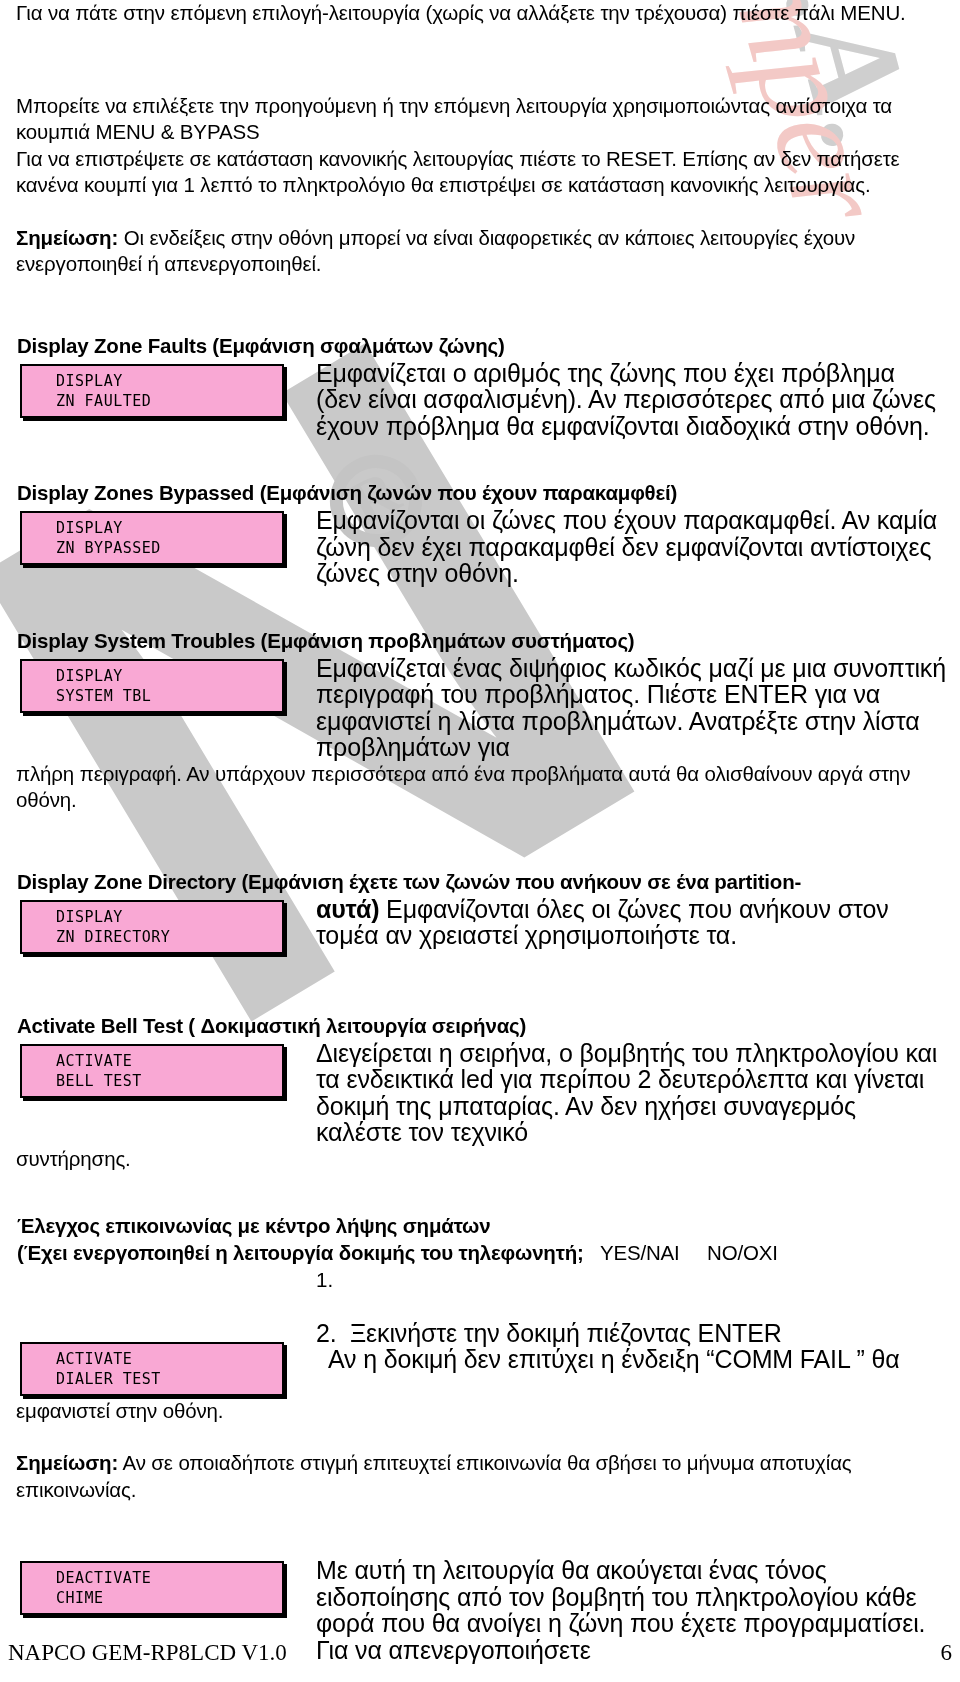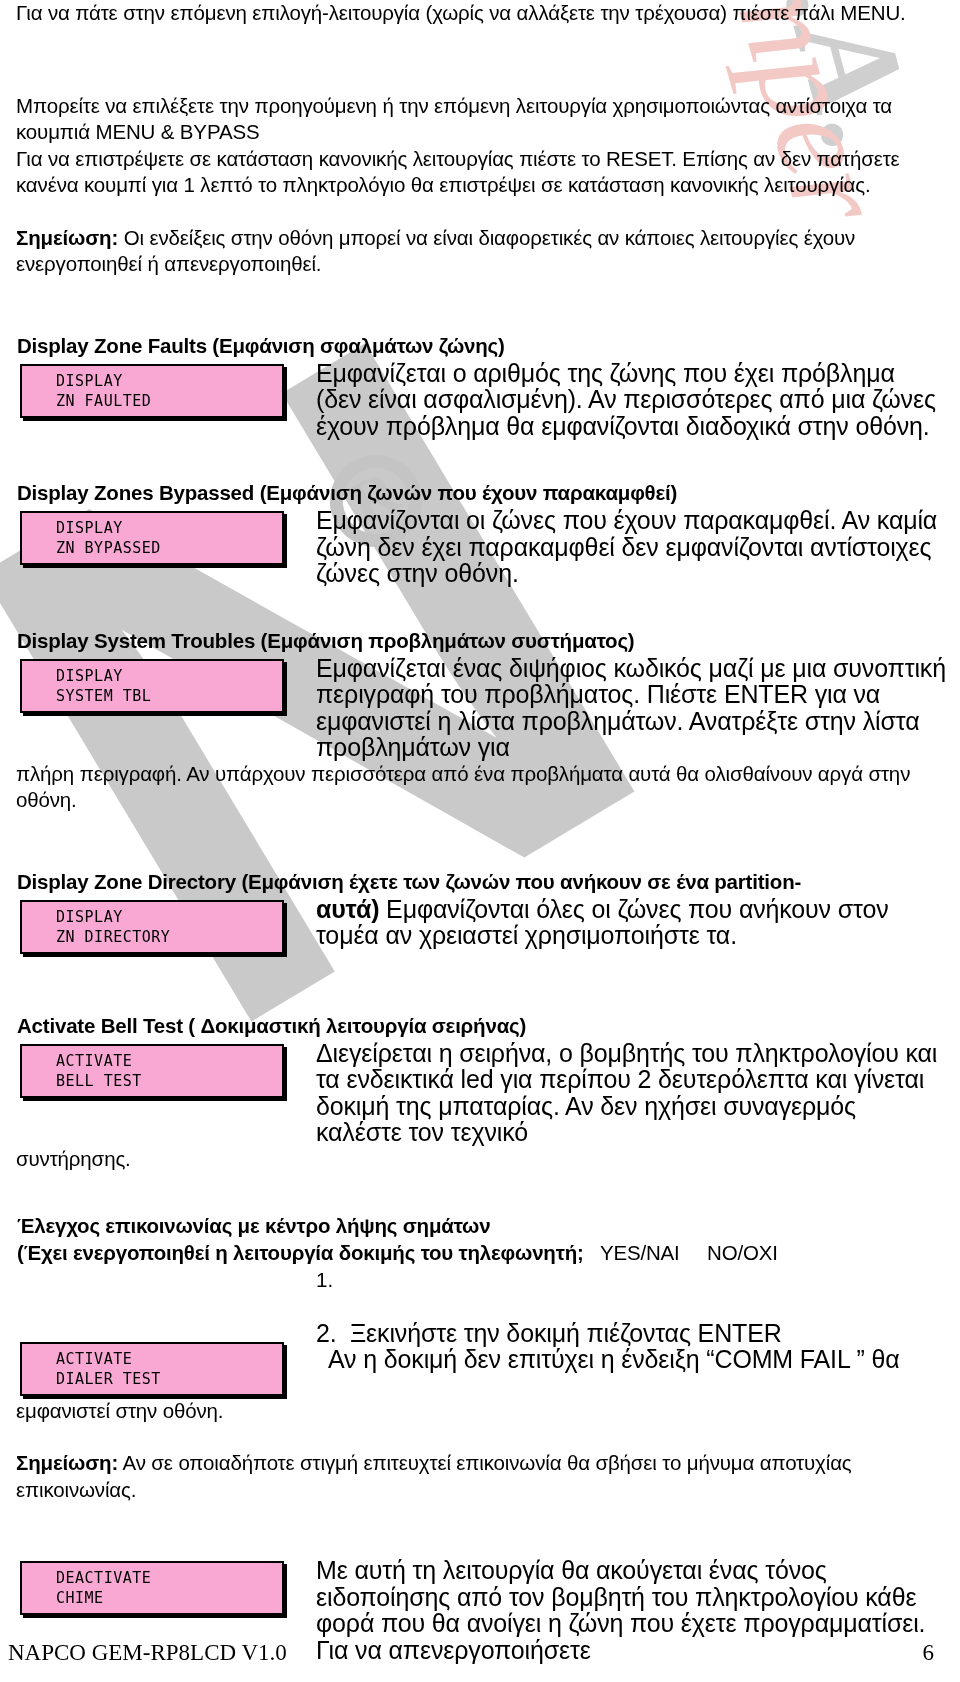--- a/index.html
+++ b/index.html
@@ -162,21 +162,21 @@
   .num-list .li {
     display: flex;
     gap: 14px;
   }
   .num-list .li .n { width: 20px; flex: none; }
 
   
   #footer {
     position: absolute;
     left: 8px;
-    right: 26px;
+    right: 8px;
     bottom: 16px;
     z-index: 3;
     display: flex;
     justify-content: space-between;
     align-items: baseline;
     font-family: "Liberation Serif", serif;
     font-size: 23px;
   }
   #footer .pg { font-size: 23px; }
 </style>

